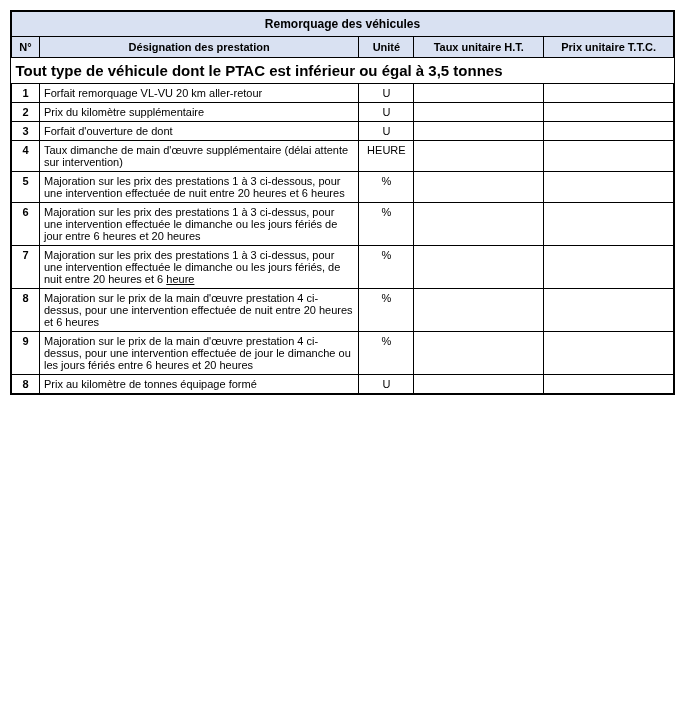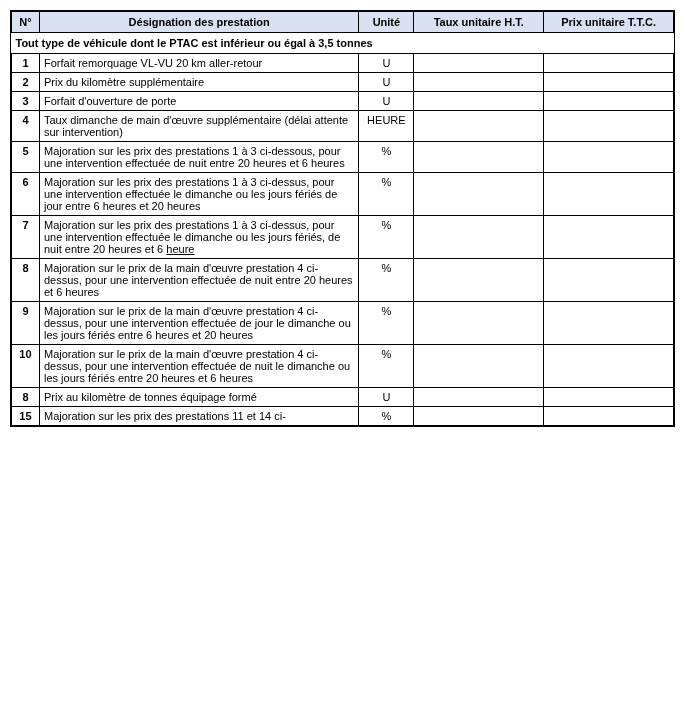--- a/index.html
+++ b/index.html
@@ -33,21 +33,21 @@
       font-weight: bold;
       font-size: 11px;
       padding: 4px 4px;
       border: 1px solid #000;
       text-align: center;
       vertical-align: middle;
     }
     .section-row td {
       background: #fff;
       font-weight: bold;
-      font-size: 11px;
+      font-size: 15px;
       padding: 4px 4px;
       border-top: 1px solid #000;
       border-bottom: 1px solid #000;
     }
     .data-row td {
       border: 1px solid #000;
       padding: 3px 4px;
       vertical-align: top;
     }
     .data-row td.num {
@@ -79,20 +79,23 @@
 <div class="table-container">
   <table>
     <colgroup>
       <col class="c-num">
       <col class="c-desc">
       <col class="c-unit">
       <col class="c-ht">
       <col class="c-ttc">
     </colgroup>
     <thead>
+      <tr class="header-row">
+        <td colspan="5">Remorquage des véhicules</td>
+      </tr>
       <tr class="col-header-row">
         <td>N°</td>
         <td>Désignation des prestation</td>
         <td>Unité</td>
         <td>Taux unitaire H.T.</td>
         <td>Prix unitaire T.T.C.</td>
       </tr>
     </thead>
     <tbody id="table-body">
     <tr class="section-row">
@@ -107,21 +110,21 @@
   </tr>
         <tr class="data-row">
     <td class="num">2</td>
     <td>Prix du kilomètre supplémentaire</td>
     <td class="unit">U</td>
     <td class="price"></td>
     <td class="price"></td>
   </tr>
         <tr class="data-row">
     <td class="num">3</td>
-    <td>Forfait d'ouverture de porte</td>
+    <td>Forfait d'ouverture de dont</td>
     <td class="unit">U</td>
     <td class="price"></td>
     <td class="price"></td>
   </tr>
         <tr class="data-row">
     <td class="num">4</td>
     <td>Taux dimanche de main d'œuvre supplémentaire (délai attente sur intervention)</td>
     <td class="unit">HEURE</td>
     <td class="price"></td>
     <td class="price"></td>
@@ -155,35 +158,21 @@
     <td class="price"></td>
   </tr>
         <tr class="data-row">
     <td class="num">9</td>
     <td>Majoration sur le prix de la main d'œuvre prestation 4 ci-dessus, pour une intervention effectuée de jour le dimanche ou les jours fériés entre 6 heures et 20 heures</td>
     <td class="unit">%</td>
     <td class="price"></td>
     <td class="price"></td>
   </tr>
         <tr class="data-row">
-    <td class="num">10</td>
-    <td>Majoration sur le prix de la main d'œuvre prestation 4 ci-dessus, pour une intervention effectuée de nuit le dimanche ou les jours fériés entre 20 heures et 6 heures</td>
-    <td class="unit">%</td>
-    <td class="price"></td>
-    <td class="price"></td>
-  </tr>
-        <tr class="data-row">
     <td class="num">8</td>
     <td>Prix au kilomètre de tonnes équipage formé</td>
     <td class="unit">U</td>
-    <td class="price"></td>
-    <td class="price"></td>
-  </tr>
-        <tr class="data-row">
-    <td class="num">15</td>
-    <td>Majoration sur les prix des prestations 11 et 14 ci-</td>
-    <td class="unit">%</td>
     <td class="price"></td>
     <td class="price"></td>
   </tr>
       </tbody>
   </table>
 </div>
 
 </body></html>

